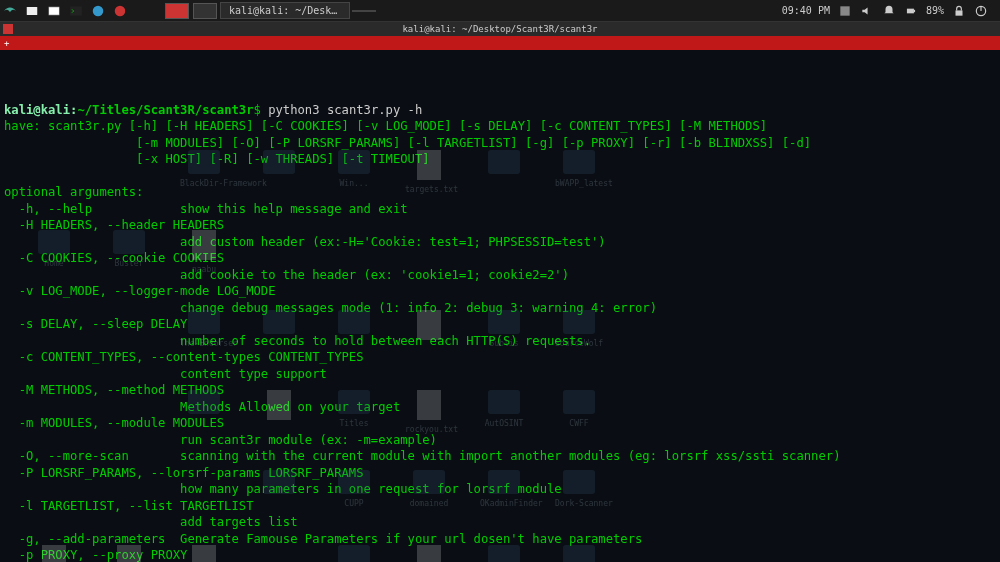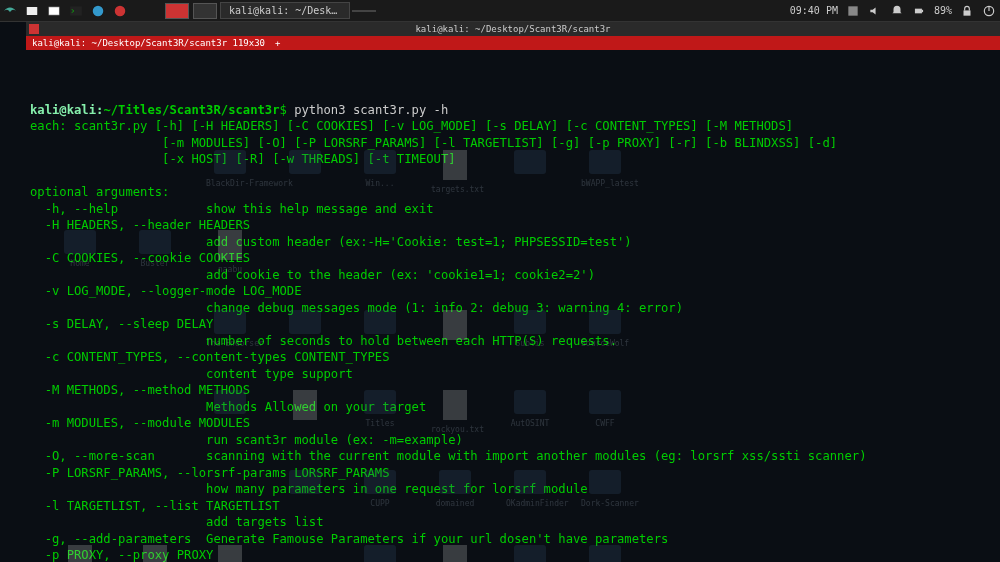--- a/index.html
+++ b/index.html
@@ -13,21 +13,21 @@
     }
     .taskbar {
       height: 22px;
       background: #1a1a1a;
       display: flex;
       align-items: center;
       justify-content: space-between;
       border-bottom: 1px solid #333;
     }
     .taskbar-left { display: flex; align-items: center; gap: 2px; }
-    .taskbar-right { display: flex; align-items: center; gap: 8px; padding-right: 4px; }
+    .taskbar-right { display: flex; align-items: center; gap: 8px; padding-right: 12px; }
     .task-icon {
       width: 20px; height: 18px;
       display: flex; align-items: center; justify-content: center;
       font-size: 11px; color: #ccc;
     }
     .task-icon.kali svg { width: 14px; height: 14px; }
     .task-workspace {
       width: 24px; height: 16px;
       background: #333; border: 1px solid #555;
       margin: 0 1px;
@@ -42,21 +42,20 @@
     .task-app.red { background: #c33; width: 24px; padding: 0; }
     .clock { font-size: 10px; color: #ccc; }
     .sys-icon { width: 14px; height: 14px; fill: #ccc; }
     .battery { font-size: 10px; color: #ccc; }
 
     .window {
       position: relative;
       width: 100%;
       height: calc(100% - 22px);
       background: #0a0e14;
-      padding-left: 26px;
     }
     .titlebar {
       height: 14px;
       background: #2a2a2a;
       display: flex; align-items: center; justify-content: center;
       position: relative;
     }
     .titlebar-icon {
       position: absolute; left: 3px;
       width: 10px; height: 10px;
@@ -183,28 +182,27 @@
 </div>
 
 <div class="window">
   <div class="titlebar">
     <svg class="titlebar-icon" viewBox="0 0 16 16">
         <rect width="16" height="16" fill="#c33"></rect>
       </svg>
     <span class="titlebar-text">kali@kali: ~/Desktop/Scant3R/scant3r</span>
   </div>
   <div class="tabbar">
-    <span class="tab">kali@kali: ~/Desktop/Scant3R/scant3r 119x30</span>
     <span class="tab plus">+</span>
   </div>
 
   <div class="terminal">
     <div class="desktop-bg" id="desktop-bg"><div class="desktop-icon" style="left: 30px; top: 180px;"><div class="folder-shape"></div><div>Home</div></div><div class="desktop-icon" style="left: 105px; top: 180px;"><div class="folder-shape"></div><div>Buster</div></div><div class="desktop-icon" style="left: 180px; top: 180px;"><div class="file-shape"></div><div>naabu</div></div><div class="desktop-icon" style="left: 180px; top: 100px;"><div class="folder-shape"></div><div>BlackDir-Framework</div></div><div class="desktop-icon" style="left: 255px; top: 100px;"><div class="folder-shape"></div><div></div></div><div class="desktop-icon" style="left: 330px; top: 100px;"><div class="folder-shape"></div><div>Win...</div></div><div class="desktop-icon" style="left: 405px; top: 100px;"><div class="file-shape"></div><div>targets.txt</div></div><div class="desktop-icon" style="left: 480px; top: 100px;"><div class="folder-shape"></div><div></div></div><div class="desktop-icon" style="left: 555px; top: 100px;"><div class="folder-shape"></div><div>bWAPP_latest</div></div><div class="desktop-icon" style="left: 180px; top: 260px;"><div class="folder-shape"></div><div>The-Endorser</div></div><div class="desktop-icon" style="left: 255px; top: 260px;"><div class="folder-shape"></div><div></div></div><div class="desktop-icon" style="left: 330px; top: 260px;"><div class="folder-shape"></div><div></div></div><div class="desktop-icon" style="left: 405px; top: 260px;"><div class="file-shape"></div><div></div></div><div class="desktop-icon" style="left: 480px; top: 260px;"><div class="folder-shape"></div><div>Sublis</div></div><div class="desktop-icon" style="left: 555px; top: 260px;"><div class="folder-shape"></div><div>SourceWolf</div></div><div class="desktop-icon" style="left: 180px; top: 340px;"><div class="folder-shape"></div><div></div></div><div class="desktop-icon" style="left: 255px; top: 340px;"><div class="file-shape"></div><div></div></div><div class="desktop-icon" style="left: 330px; top: 340px;"><div class="folder-shape"></div><div>Titles</div></div><div class="desktop-icon" style="left: 405px; top: 340px;"><div class="file-shape"></div><div>rockyou.txt</div></div><div class="desktop-icon" style="left: 480px; top: 340px;"><div class="folder-shape"></div><div>AutOSINT</div></div><div class="desktop-icon" style="left: 555px; top: 340px;"><div class="folder-shape"></div><div>CWFF</div></div><div class="desktop-icon" style="left: 30px; top: 495px;"><div class="file-shape"></div></div><div class="desktop-icon" style="left: 105px; top: 495px;"><div class="file-shape"></div></div><div class="desktop-icon" style="left: 180px; top: 495px;"><div class="file-shape"></div></div><div class="desktop-icon" style="left: 255px; top: 420px;"><div class="folder-shape"></div><div></div></div><div class="desktop-icon" style="left: 330px; top: 420px;"><div class="folder-shape"></div><div>CUPP</div></div><div class="desktop-icon" style="left: 405px; top: 420px;"><div class="folder-shape"></div><div>domained</div></div><div class="desktop-icon" style="left: 480px; top: 420px;"><div class="folder-shape"></div><div>OKadminFinder</div></div><div class="desktop-icon" style="left: 555px; top: 420px;"><div class="folder-shape"></div><div>Dork-Scanner</div></div><div class="desktop-icon" style="left: 330px; top: 495px;"><div class="folder-shape"></div><div></div></div><div class="desktop-icon" style="left: 405px; top: 495px;"><div class="file-shape"></div><div></div></div><div class="desktop-icon" style="left: 480px; top: 495px;"><div class="folder-shape"></div></div><div class="desktop-icon" style="left: 555px; top: 495px;"><div class="folder-shape"></div></div></div>
     <div id="term-content"><span class="prompt-user">kali@kali</span><span class="prompt-user">:</span><span class="prompt-path">~/Titles/Scant3R/scant3r</span><span class="prompt-symbol">$</span> <span class="cmd">python3 scant3r.py -h</span>
-<span class="usage-key">each: </span>scant3r.py [-h] [-H HEADERS] [-C COOKIES] [-v LOG_MODE] [-s DELAY] [-c CONTENT_TYPES] [-M METHODS]
+<span class="usage-key">have: </span>scant3r.py [-h] [-H HEADERS] [-C COOKIES] [-v LOG_MODE] [-s DELAY] [-c CONTENT_TYPES] [-M METHODS]
                   [-m MODULES] [-O] [-P LORSRF_PARAMS] [-l TARGETLIST] [-g] [-p PROXY] [-r] [-b BLINDXSS] [-d]
                   [-x HOST] [-R] [-w THREADS] [-t TIMEOUT]
 
 optional arguments:
   -h, --help            show this help message and exit
   -H HEADERS, --header HEADERS
                         add custom header (ex:-H='Cookie: test=1; PHPSESSID=test')
   -C COOKIES, --cookie COOKIES
                         add cookie to the header (ex: 'cookie1=1; cookie2=2')
   -v LOG_MODE, --logger-mode LOG_MODE

